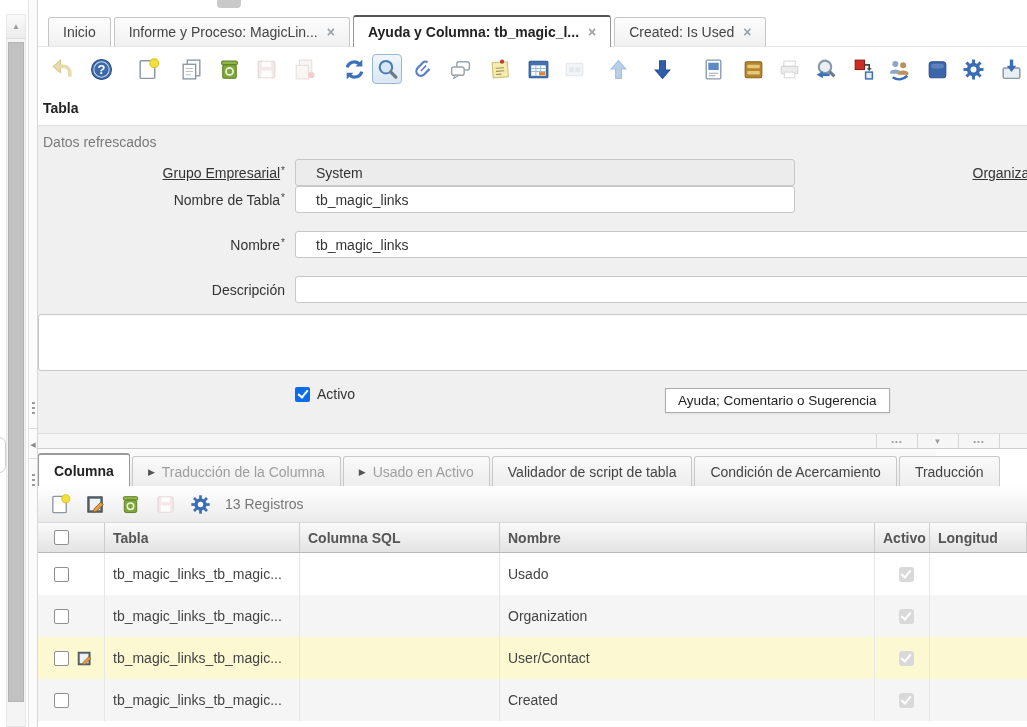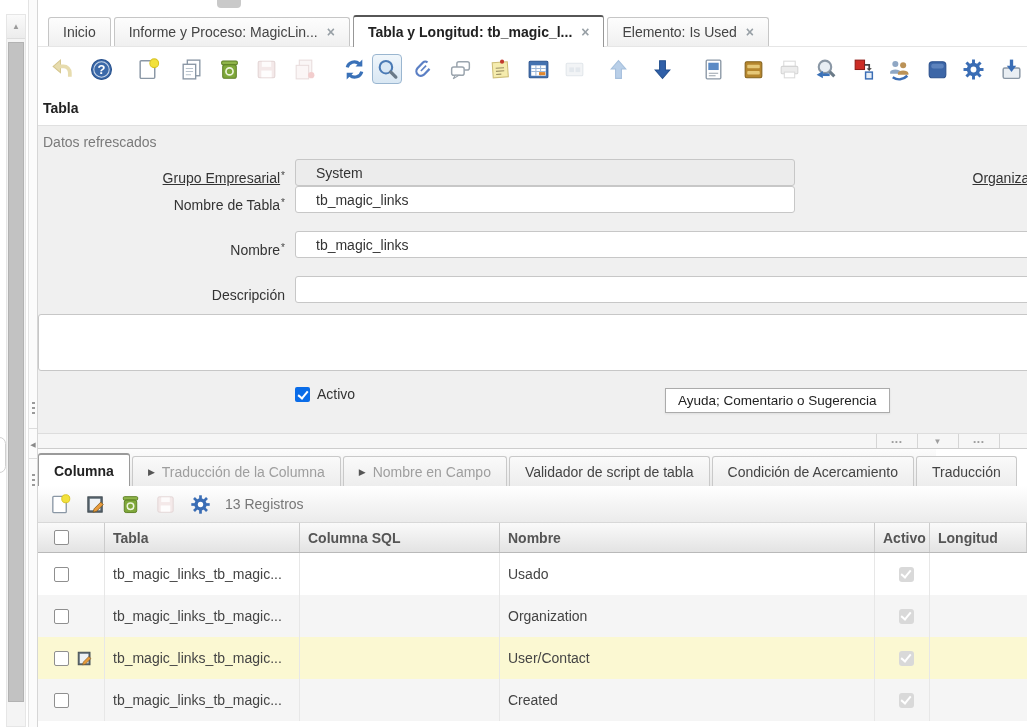--- a/index.html
+++ b/index.html
@@ -27,21 +27,21 @@
   
   .toolbar{position:absolute;left:38px;top:47px;width:989px;height:44px;background:#fff;}
   .tbicon{position:absolute;top:7px;width:30px;height:30px;display:flex;align-items:center;justify-content:center;box-sizing:border-box;}
   .tbicon svg{width:25px;height:25px;}
   .tbicon.pressed{border:1px solid #9ab6d0;border-radius:4px;background:linear-gradient(#f0f6fb,#d9e7f3);}
 
   
   .panel-title{position:absolute;left:38px;top:91px;width:989px;height:35px;background:#fff;border-bottom:1px solid #e0e0e0;box-sizing:border-box;display:flex;align-items:center;padding-left:5px;font-weight:bold;color:#222;}
   .form-area{position:absolute;left:38px;top:126px;width:989px;height:307px;background:#f0f0f0;box-sizing:border-box;overflow:visible;}
   .form-status{color:#7a7a7a;padding:8px 0 0 5px;height:24px;box-sizing:border-box;}
-  .frow{display:flex;align-items:flex-end;}
+  .frow{display:flex;align-items:center;}
   .flabel{width:257px;flex:none;text-align:right;padding-right:10px;box-sizing:border-box;color:#333;white-space:nowrap;}
   .flabel .link{text-decoration:underline;}
   .star{font-size:10px;vertical-align:top;color:#444;margin-left:1px;}
   .field{height:27px;box-sizing:border-box;border:1px solid #c7c7c7;border-radius:3px;background:#fff;padding:0 20px;font:14px "Liberation Sans",sans-serif;color:#333;outline:none;}
   .field.ro{background:#ececec;}
   .w500{width:500px;flex:none;}
   .wfull{flex:1;margin-right:-7px;}
   textarea.field{height:57px;resize:none;padding-top:4px;}
   .org-link{margin-left:auto;margin-right:-28px;white-space:nowrap;text-decoration:underline;color:#333;}
   .cb-blue{width:15px;height:15px;flex:none;background:#0a6ce8;border-radius:2px;position:relative;margin-right:7px;}
@@ -105,25 +105,25 @@
 
   <div class="tabbar">
       <div class="tab">
         <span>Inicio</span>
       </div>
       <div class="tab">
         <span>Informe y Proceso: MagicLin...</span>
         <span class="close">×</span>
       </div>
       <div class="tab active">
-        <span>Tabla y Longitud: tb_magic_l...</span>
+        <span>Ayuda y Columna: tb_magic_l...</span>
         <span class="close">×</span>
       </div>
       <div class="tab">
-        <span>Elemento: Is Used</span>
+        <span>Created: Is Used</span>
         <span class="close">×</span>
       </div>
     </div>
   <div class="north-handle"></div>
 
   <div class="toolbar">
       <span class="tbicon" style="left: 8px;">
         <svg viewBox="0 0 24 24" xmlns="http://www.w3.org/2000/svg">
           <path d="M11 3 L4 9 L11 15 Z" fill="#e7dcae" stroke="#d5c68e"></path>
           <path d="M8 9 h6 a6 6 0 0 1 6 6 v4" fill="none" stroke="#e7dcae" stroke-width="3.6"></path>
@@ -360,21 +360,21 @@
   <div class="dtabs">
       <div class="dtab active">
         <span>Columna</span>
       </div>
       <div class="dtab dimmed">
         <span class="arr">▶</span>
         <span>Traducción de la Columna</span>
       </div>
       <div class="dtab dimmed">
         <span class="arr">▶</span>
-        <span>Nombre en Campo</span>
+        <span>Usado en Activo</span>
       </div>
       <div class="dtab">
         <span>Validador de script de tabla</span>
       </div>
       <div class="dtab">
         <span>Condición de Acercamiento</span>
       </div>
       <div class="dtab">
         <span>Traducción</span>
       </div>

